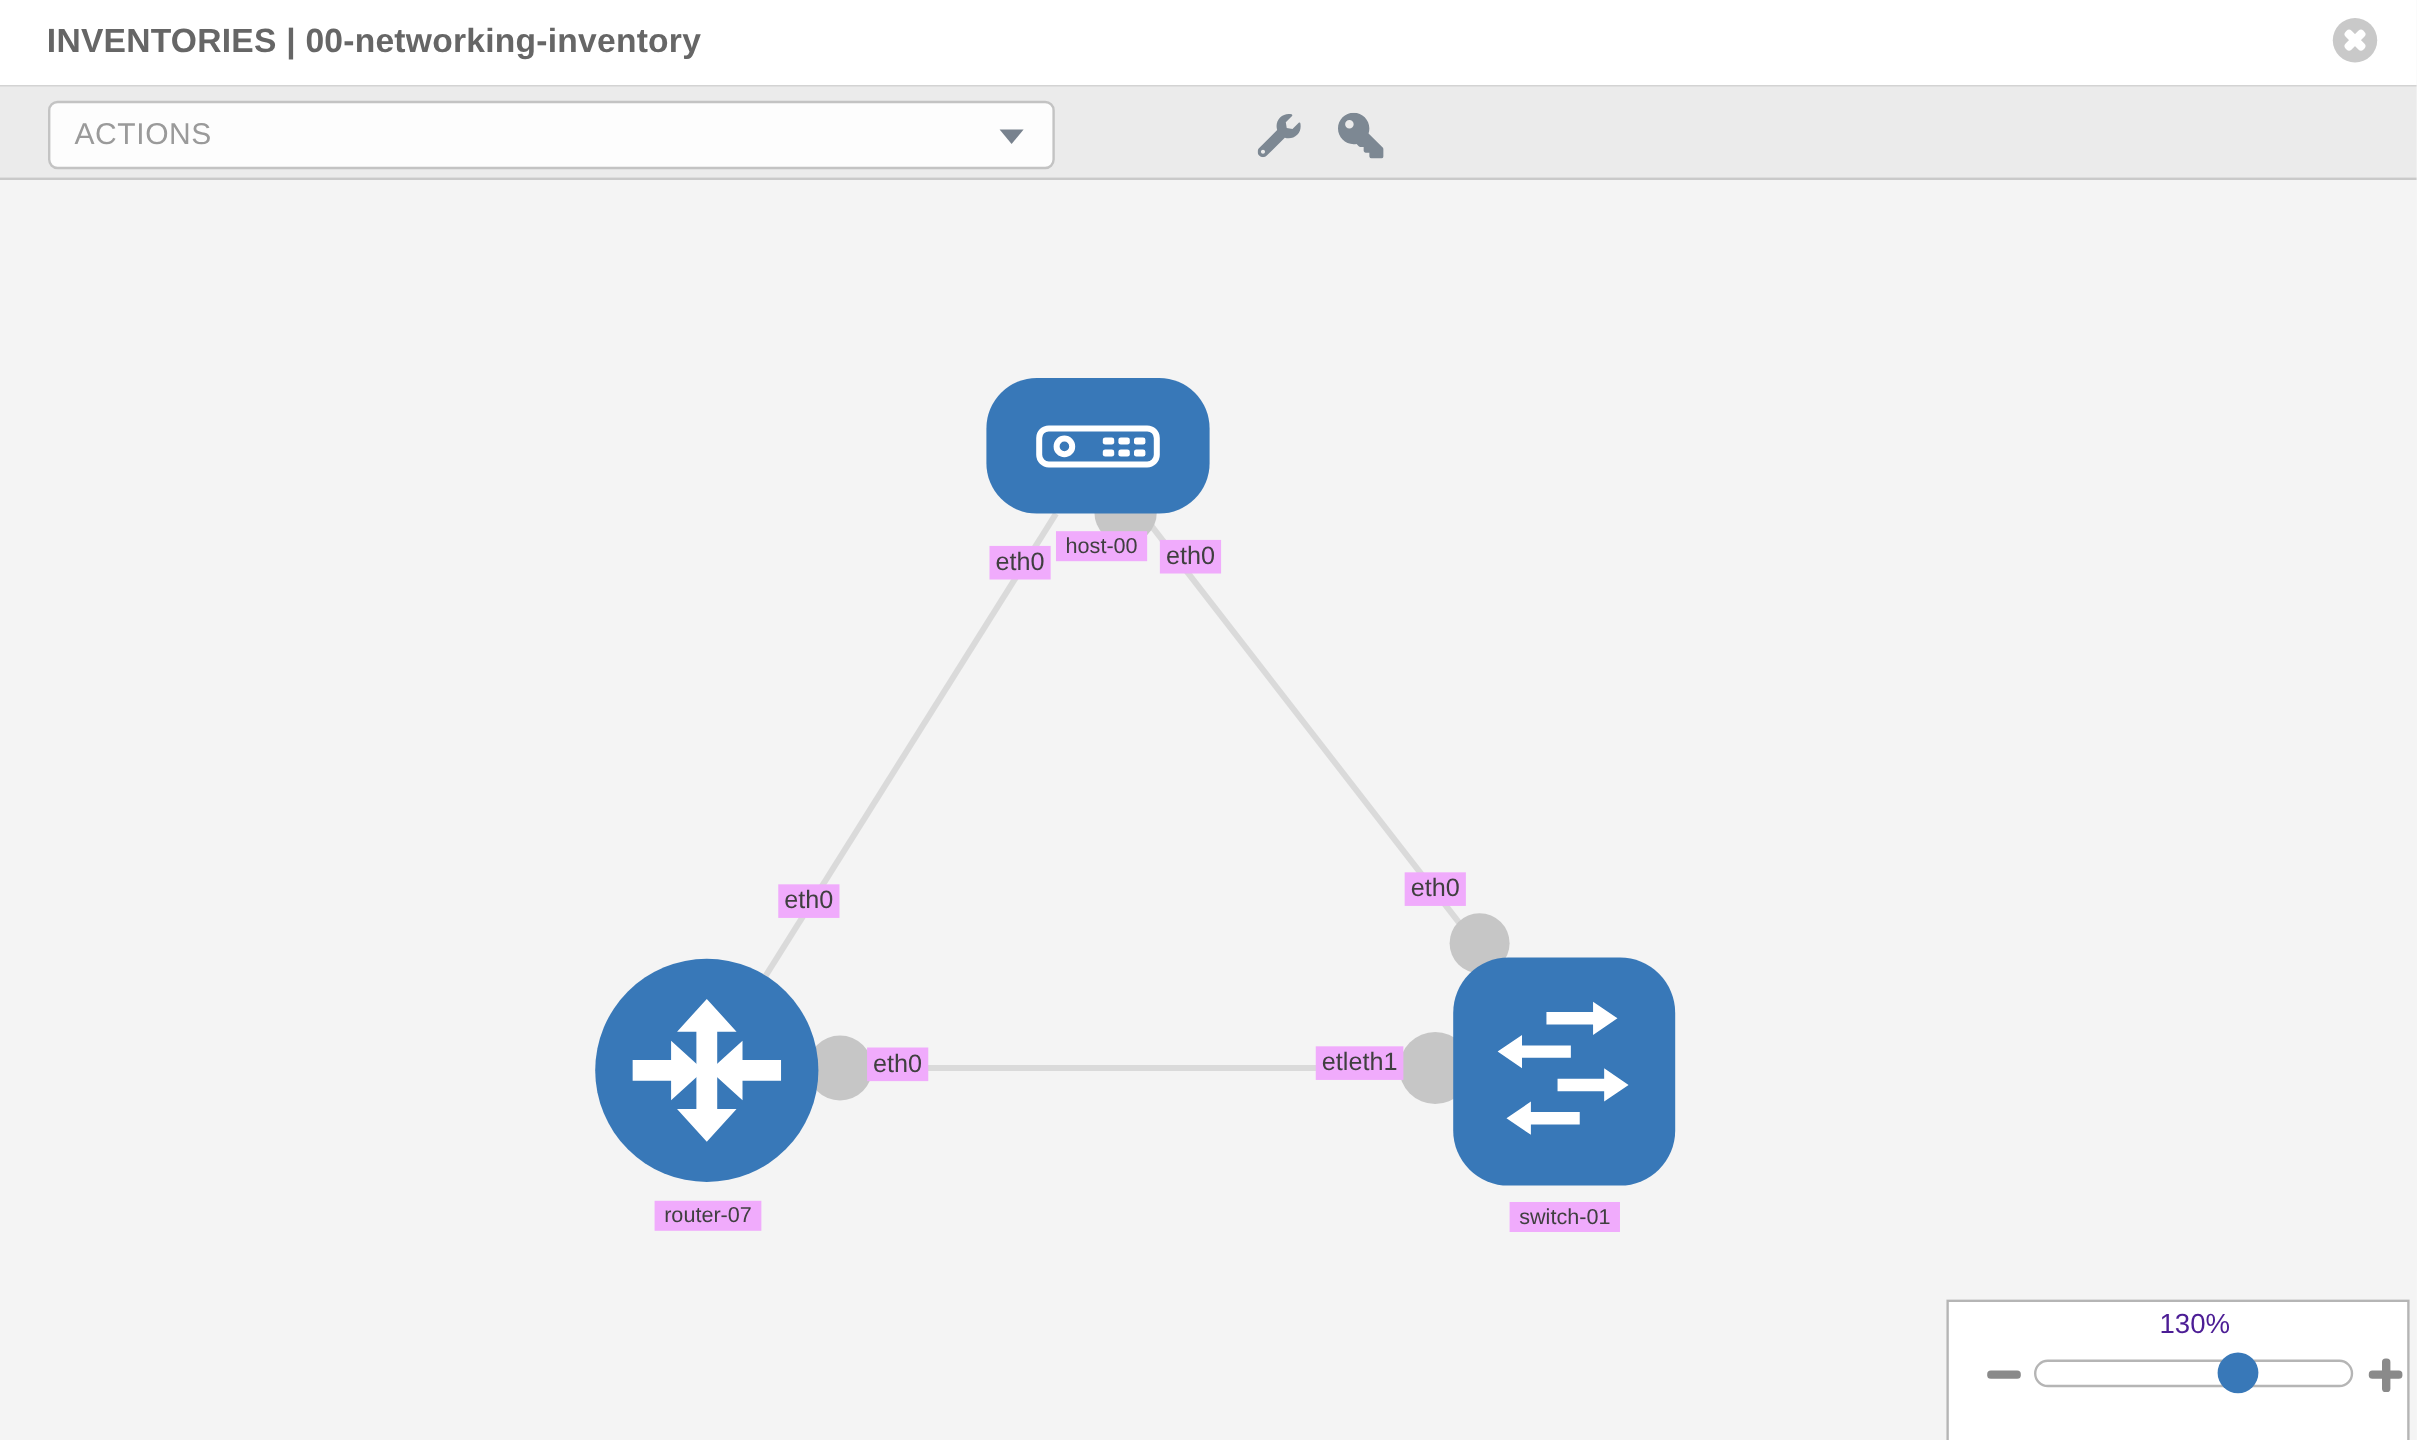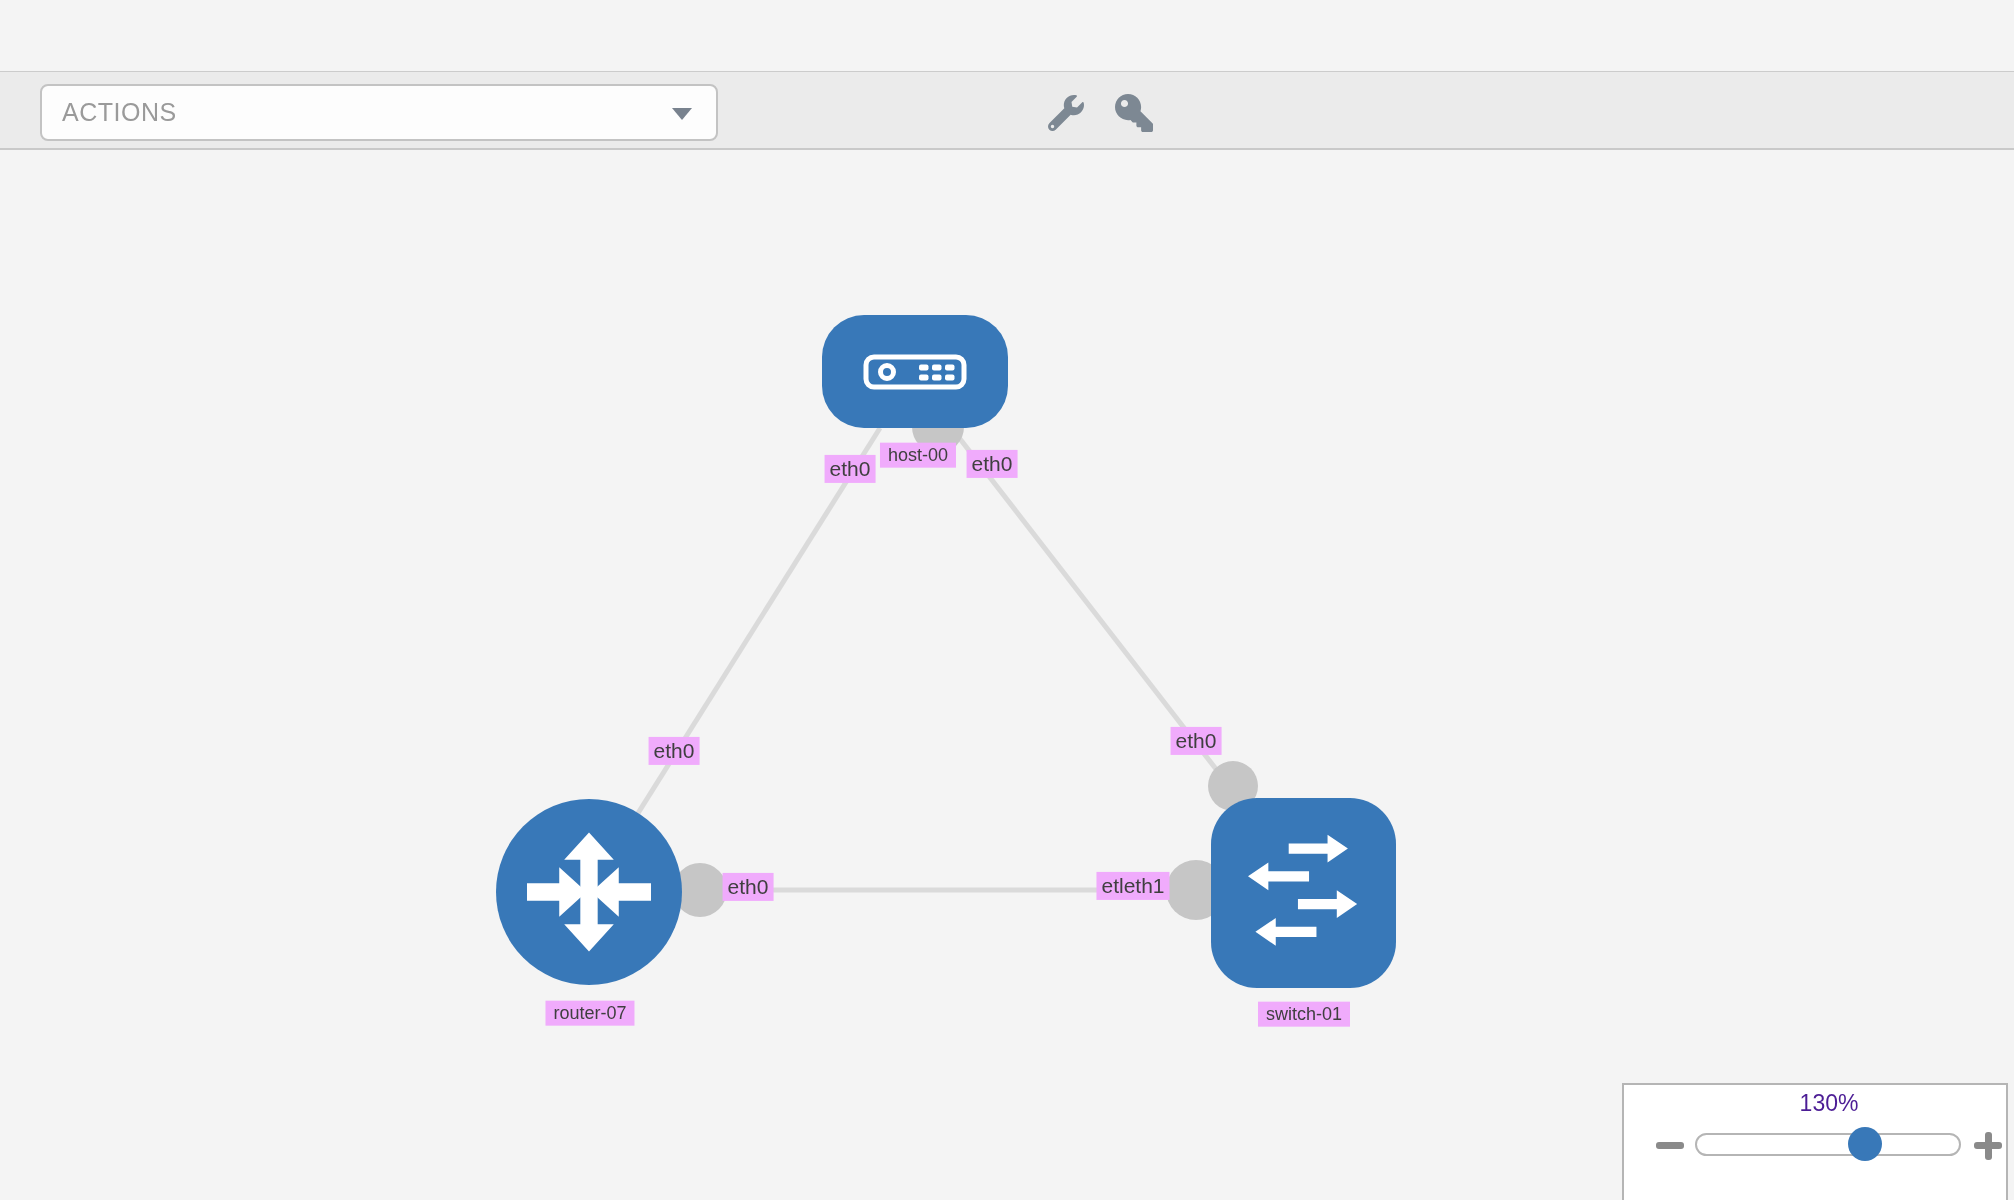--- a/index.html
+++ b/index.html
@@ -9,21 +9,21 @@
   
   .header{position:absolute;left:0;top:0;width:2014px;height:71px;background:#ffffff;}
   .page-title{position:absolute;left:39px;top:18px;font-size:28px;font-weight:bold;color:#666666;letter-spacing:.2px;}
   .close-btn{position:absolute;left:1944px;top:15px;width:37px;height:37px;border-radius:50%;background:#c9c9c9;cursor:pointer;}
   .close-btn .bar{position:absolute;left:8px;top:15px;width:21px;height:7px;background:#ffffff;border-radius:3px;}
   .close-btn .bar.b1{transform:rotate(45deg);}
   .close-btn .bar.b2{transform:rotate(-45deg);}
 
   
   .toolbar{position:absolute;left:0;top:71px;width:2014px;height:79px;background:#ebebeb;border-top:1px solid #cccccc;border-bottom:2px solid #c9c9c9;box-sizing:border-box;}
-  .select-box{position:absolute;top:12px;width:678px;height:57px;background:#fdfdfd;border:2px solid #c3c3c3;border-radius:8px;box-sizing:border-box;display:flex;align-items:center;cursor:pointer;}
+  .select-box{position:absolute;top:12px;width:839px;height:57px;background:#fdfdfd;border:2px solid #c3c3c3;border-radius:8px;box-sizing:border-box;display:flex;align-items:center;cursor:pointer;}
   .select-box.actions{left:40px;}
   .select-box.search{left:1183px;}
   .select-label{margin-left:20px;font-size:25px;color:#9a9a9a;letter-spacing:.5px;}
   .caret{position:absolute;right:24px;top:50%;margin-top:-5px;width:0;height:0;border-left:10px solid transparent;border-right:10px solid transparent;border-top:12px solid #78828e;}
   .icon-btn{position:absolute;top:12px;width:56px;height:57px;background:transparent;border:none;display:flex;align-items:center;justify-content:center;cursor:pointer;padding:0;}
   .icon-btn.wrench{left:1038px;}
   .icon-btn.key{left:1106px;}
   .icon-btn svg{fill:#7d8893;}
 
   
@@ -49,20 +49,28 @@
   .zoom-in .hbar{position:absolute;left:4px;top:13px;width:28px;height:7px;background:#8a8a8a;border-radius:3px;}
   .zoom-in .vbar{position:absolute;left:14.5px;top:2.5px;width:7px;height:28px;background:#8a8a8a;border-radius:3px;}
   .zoom-track{position:absolute;left:71px;top:48px;width:266px;height:23px;background:#ffffff;border:2px solid #b5b5b5;border-radius:13px;box-sizing:border-box;cursor:pointer;}
   .zoom-thumb{position:absolute;left:151px;top:-8px;width:34px;height:34px;border-radius:50%;background:#3878b8;cursor:grab;}
 </style>
 </head>
 <body>
 
 <div class="app">
 
+  <div class="header">
+    <div class="page-title">INVENTORIES | 00-networking-inventory</div>
+    <div class="close-btn">
+      <span>
+        <span class="bar b1"></span><span class="bar b2"></span>
+      </span>
+    </div>
+  </div>
 
   <div class="toolbar">
     <div class="select-box actions">
       <span class="select-label">ACTIONS</span>
       <span class="caret"></span>
     </div>
 
     <button class="icon-btn wrench">
       <svg width="36" height="36" viewBox="0 0 512 512">
         <path d="M507.73 109.1c-2.24-9.03-13.54-12.09-20.12-5.51l-74.36 74.36-67.88-11.31-11.31-67.88 74.36-74.36c6.62-6.62 3.43-17.9-5.66-20.16-47.38-11.74-99.55.91-136.58 37.93-39.64 39.64-50.55 97.1-34.05 147.2L18.74 402.76c-24.99 24.99-24.99 65.51 0 90.5 24.99 24.99 65.51 24.99 90.5 0l213.21-213.21c50.12 16.71 107.47 5.68 147.37-34.22 37.07-37.07 49.7-89.32 37.91-136.73zM64 472c-13.25 0-24-10.75-24-24 0-13.26 10.75-24 24-24s24 10.74 24 24c0 13.25-10.75 24-24 24z"></path>

